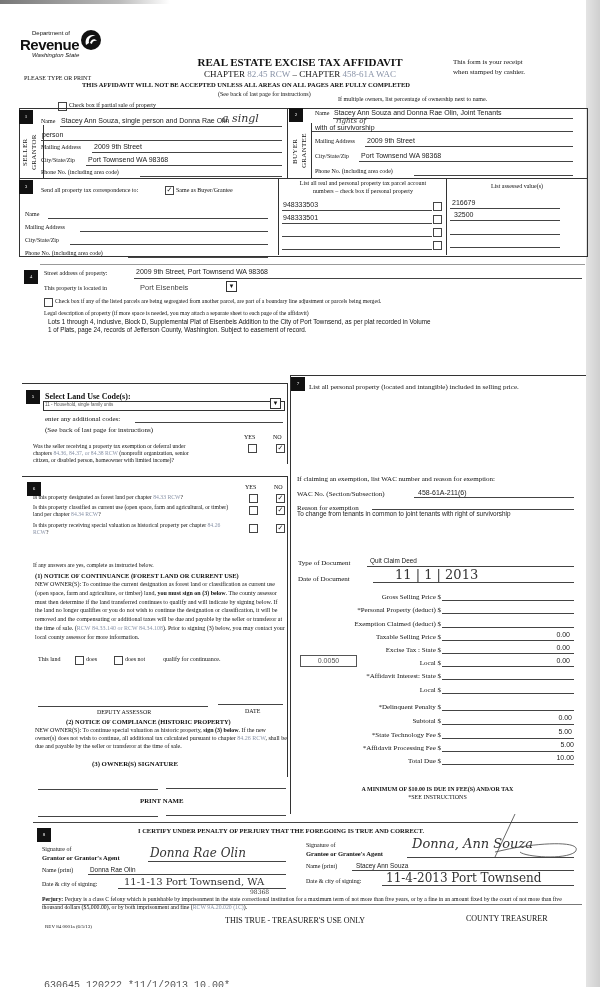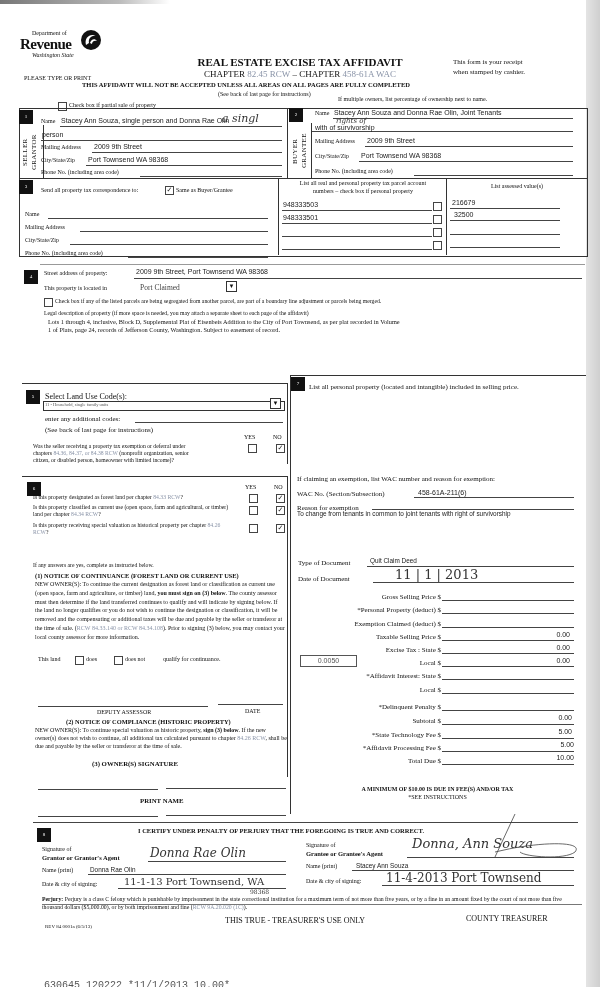--- a/index.html
+++ b/index.html
@@ -3,21 +3,21 @@
 <meta charset="utf-8">
 <style>
   html, body { margin:0; padding:0; }
   body { width:600px; height:987px; position:relative; background:#ffffff; overflow:hidden;
          font-family:"Liberation Serif", serif; color:#111; }
   .topshade { position:absolute; left:0; top:0; width:170px; height:4px;
               background:linear-gradient(90deg,#777,#bbb 70%,rgba(255,255,255,0)); }
   .rightstrip { position:absolute; right:0; top:0; width:14px; height:987px;
                 background:linear-gradient(90deg,#e4e4e4,#cfcfcf); }
   .abs { position:absolute; }
-  .sans { font-family:Liberation Serif, serif;text-align:right; }
+  .sans { font-family:Liberation Sans, sans-serif;text-align:right; }
   .mono { font-family:"Liberation Mono", monospace; }
   .fill { font-family:"Liberation Sans", sans-serif; font-size:7px; color:#222; }
   .hand { font-family:"DejaVu Serif", serif; font-style:italic; color:#333; }
   .rcw { color:#8a94a8; }
   .line { position:absolute; border-bottom:1px solid #444; height:0; }
   .box { position:absolute; border:1px solid #333; }
   .badge { position:absolute; width:14px; height:14px; background:#111; color:#fff;
            font-size:5px; text-align:center; line-height:14px; font-family:"Liberation Serif", serif; }
   .cb { position:absolute; width:7px; height:7px; border:1px solid #444; background:#fff;
         font-size:7px; line-height:7px; text-align:center; color:#222; }
@@ -148,31 +148,31 @@
   <div class="cb" style="left:433px;top:241px;"></div>
   <div class="line" style="left:450px;top:247px;width:110px;"></div>
 </div>
 
 <div class="line" style="left:40px;top:264px;width:545px;border-color:#999;"></div>
 <div class="badge" style="left:24px;top:270px;">4</div>
 <div class="abs t6" style="left:44px;top:270px;">Street address of property:</div>
 <div class="line" style="left:134px;top:278px;width:448px;"></div>
 <div class="abs fill" style="left:136px;top:268px;">2009 9th Street, Port Townsend WA 98368</div>
 <div class="abs t6" style="left:44px;top:285px;">This property is located in</div>
-<div class="abs sans" style="left:140px;top:283px;font-size:7.5px;color:#444;">Port Claimed</div>
+<div class="abs sans" style="left:140px;top:283px;font-size:7.5px;color:#444;">Port Eisenbeis</div>
 <div class="dd" style="left:226px;top:281px;"><span>▼</span></div>
 <div class="cb" style="left:44px;top:298px;"></div>
 <div class="abs" style="left:55px;top:298px;font-size:5.7px;">Check box if any of the listed parcels are being segregated from another parcel, are part of a boundary line adjustment or parcels being merged.</div>
 <div class="abs" style="left:44px;top:310px;font-size:5.7px;">Legal description of property (if more space is needed, you may attach a separate sheet to each page of the affidavit)</div>
 <div class="abs sans" style="left:48px;top:318px;font-size:6.3px;">Lots 1 through 4, inclusive, Block D, Supplemental Plat of Eisenbeis Addition to the City of Port Townsend, as per plat recorded in Volume</div>
 <div class="abs sans" style="left:48px;top:326px;font-size:6.3px;">1 of Plats, page 24, records of Jefferson County, Washington. Subject to easement of record.</div>
 
 <div class="abs" style="left:22px;top:383px;width:265px;height:80px;border-top:1px solid #333;border-right:1px solid #333;"></div>
 <div class="badge" style="left:26px;top:390px;">5</div>
-<div class="abs t8" style="left:45px;top:392px;">Select Land Use Code(s):</div>
+<div class="abs t8" style="left:45px;top:392px;font-weight:bold;">Select Land Use Code(s):</div>
 <div class="abs" style="left:43px;top:401px;width:240px;height:8px;border:1px solid #333;">
   <span class="abs sans" style="left:1px;top:0px;font-size:4.5px;color:#555;">11 - Household, single family units</span>
 </div>
 <div class="dd" style="left:270px;top:398px;"><span>▼</span></div>
 <div class="abs t7" style="left:45px;top:415px;">enter any additional codes:</div>
 <div class="line" style="left:135px;top:422px;width:148px;"></div>
 <div class="abs t7" style="left:45px;top:426px;">(See back of last page for instructions)</div>
 <div class="abs t6" style="left:244px;top:434px;">YES</div>
 <div class="abs t6" style="left:273px;top:434px;">NO</div>
 <div class="abs" style="left:33px;top:443px;width:210px;font-size:5.7px;line-height:7px;">

